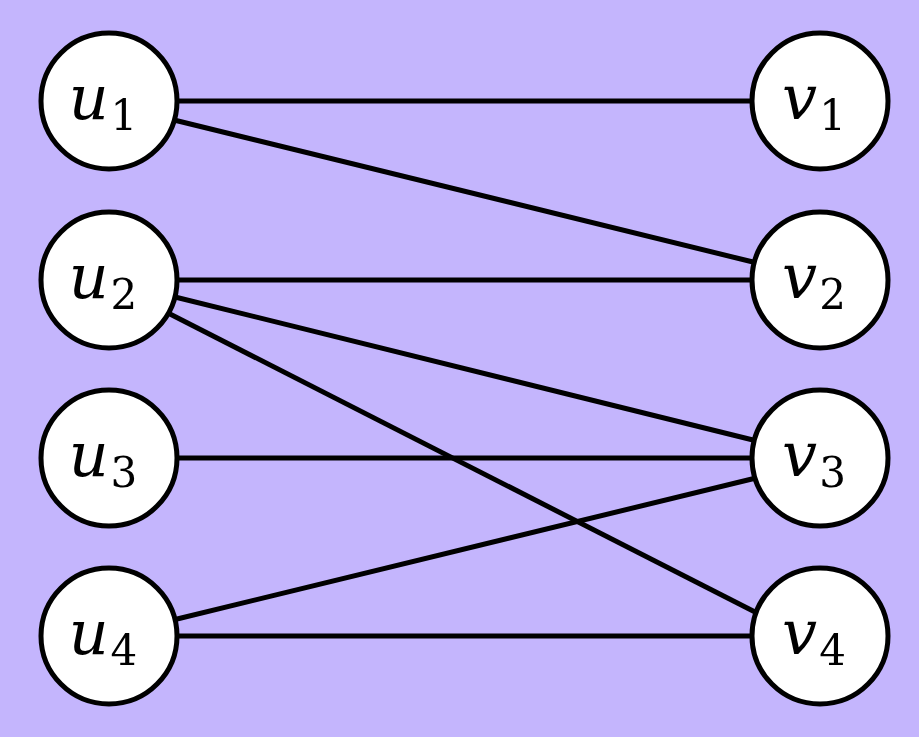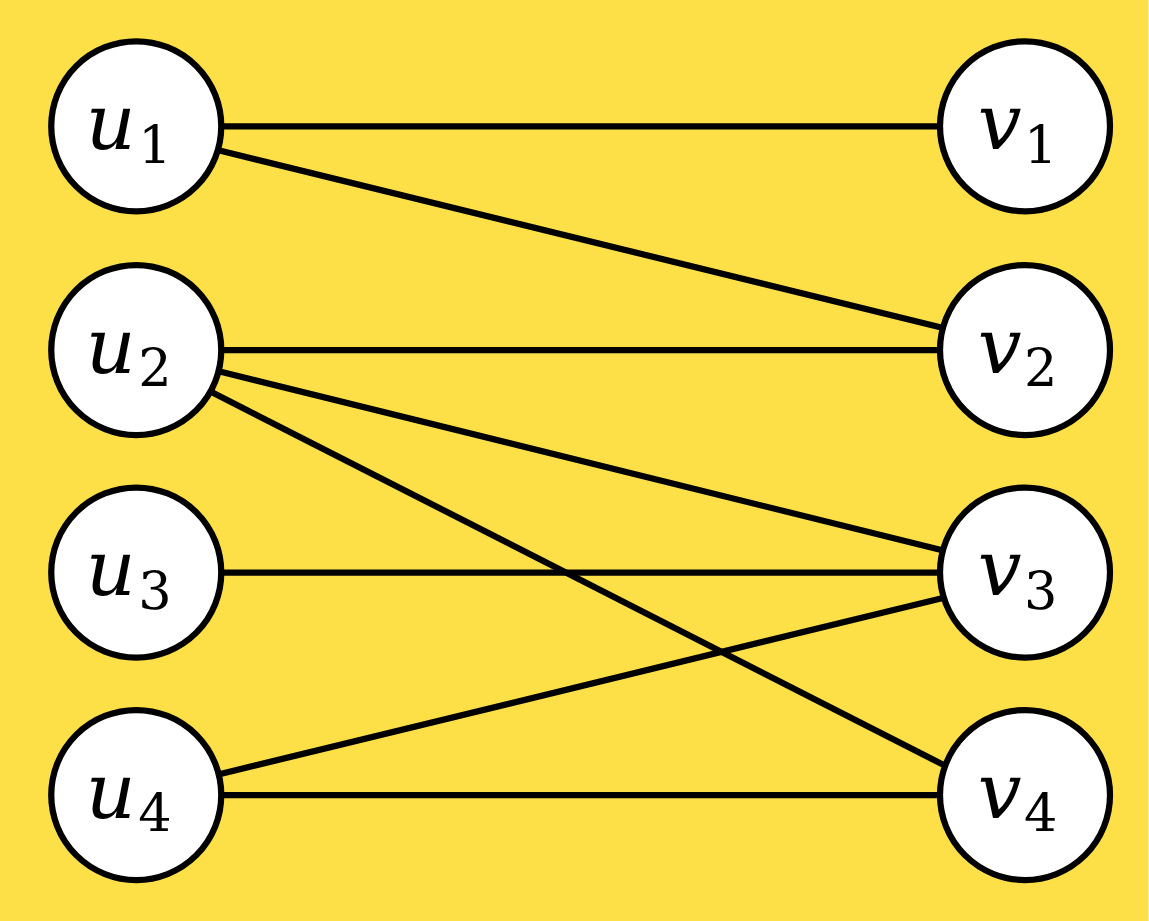--- a/index.html
+++ b/index.html
@@ -8,21 +8,21 @@
     padding: 0;
     background: #ffffff;
   }
   body {
     font-family: "Liberation Serif", serif;
   }
   #figure-root {
     position: relative;
     width: 919px;
     height: 737px;
-    background: #fde047;
+    background: #c4b5fd;
     overflow: hidden;
   }
   #graph-svg {
     display: block;
     width: 919px;
     height: 737px;
   }
   .graph-edge {
     stroke: #000000;
     stroke-width: 5;

